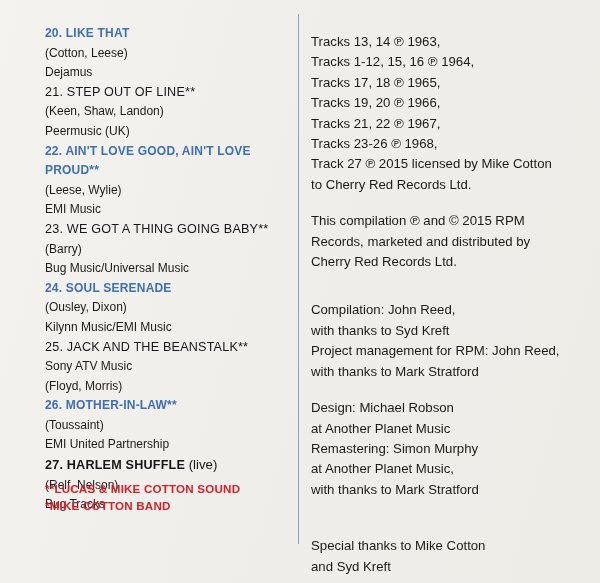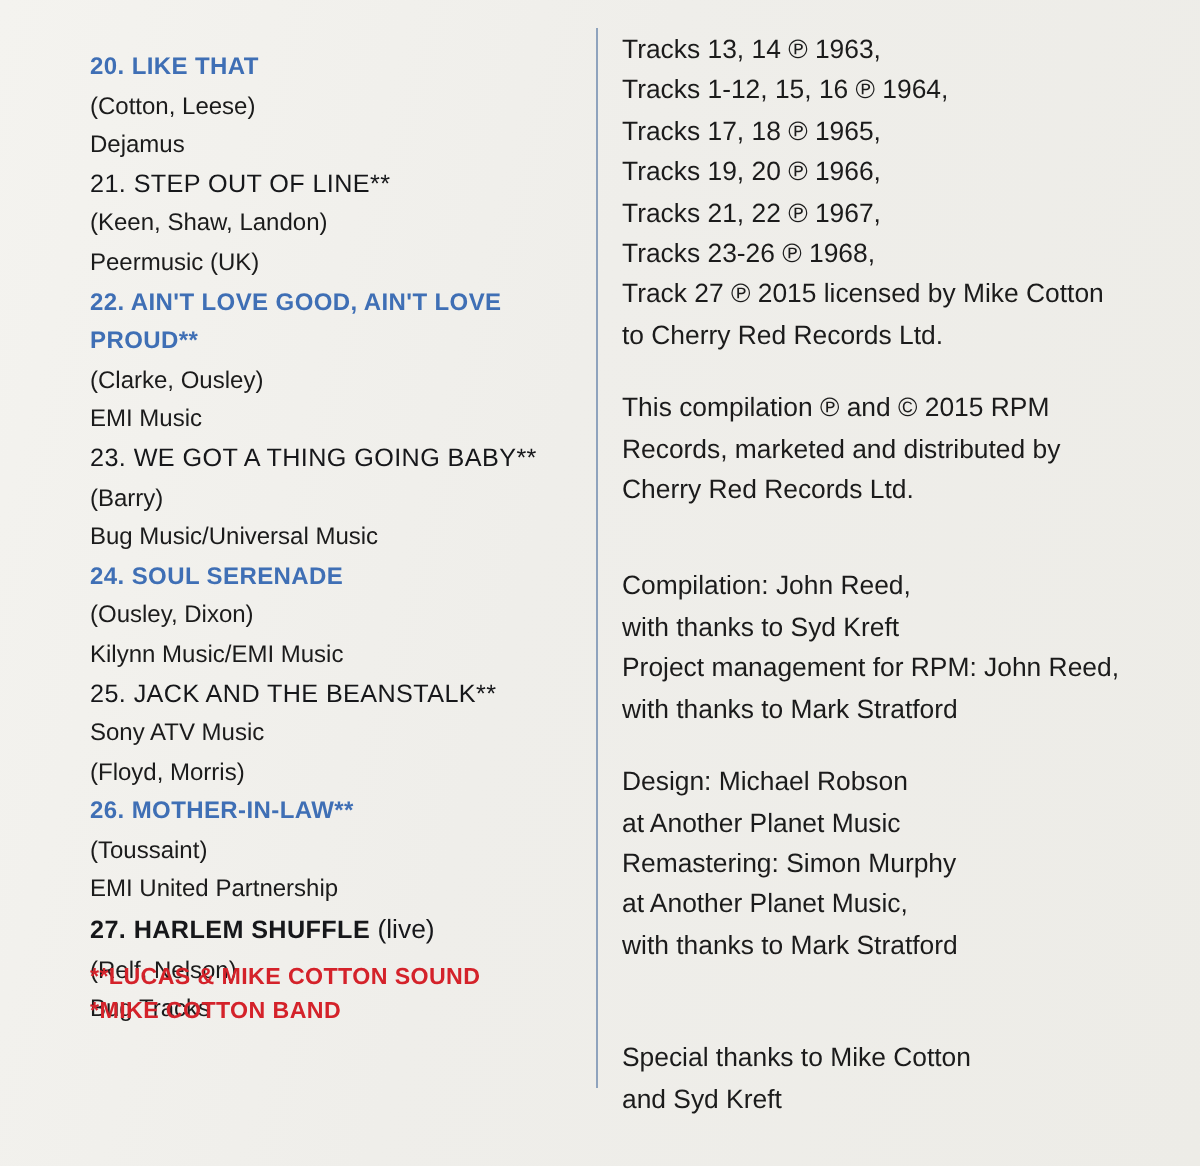--- a/index.html
+++ b/index.html
@@ -30,21 +30,21 @@
   }
   .col-left {
     position: absolute;
     left: 45px;
     top: 24px;
     width: 240px;
   }
   .col-right {
     position: absolute;
     left: 311px;
-    top: 15px;
+    top: 32px;
     width: 265px;
   }
   .track {
     margin-bottom: 0px;
   }
   .line {
     font-size: 12px;
     line-height: 19.6px;
     color: #1b1b1b;
     white-space: pre-wrap;
@@ -118,21 +118,21 @@
     </div>
 
     <div class="track">
       <div class="title-dark"><span>21.</span> <span>STEP OUT OF LINE</span><span>**</span></div>
       <div class="line">(Keen, Shaw, Landon)</div>
       <div class="line">Peermusic (UK)</div>
     </div>
 
     <div class="track">
       <div class="title-blue"><span>22.</span> <span>AIN'T LOVE GOOD, AIN'T LOVE PROUD</span><span>**</span></div>
-      <div class="line">(Clarke, Ousley)</div>
+      <div class="line">(Leese, Wylie)</div>
       <div class="line">EMI Music</div>
     </div>
 
     <div class="track">
       <div class="title-dark"><span>23.</span> <span>WE GOT A THING GOING BABY</span><span>**</span></div>
       <div class="line">(Barry)</div>
       <div class="line">Bug Music/Universal Music</div>
     </div>
 
     <div class="track">

